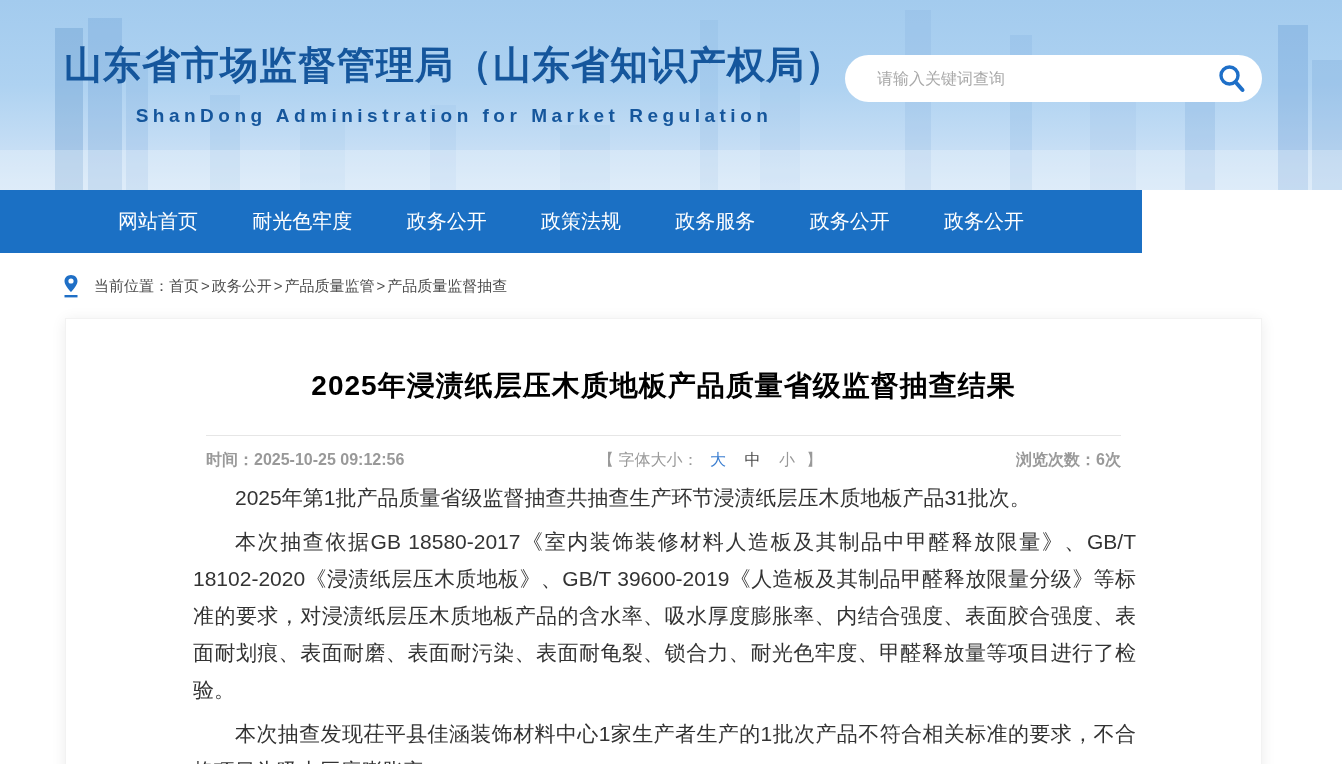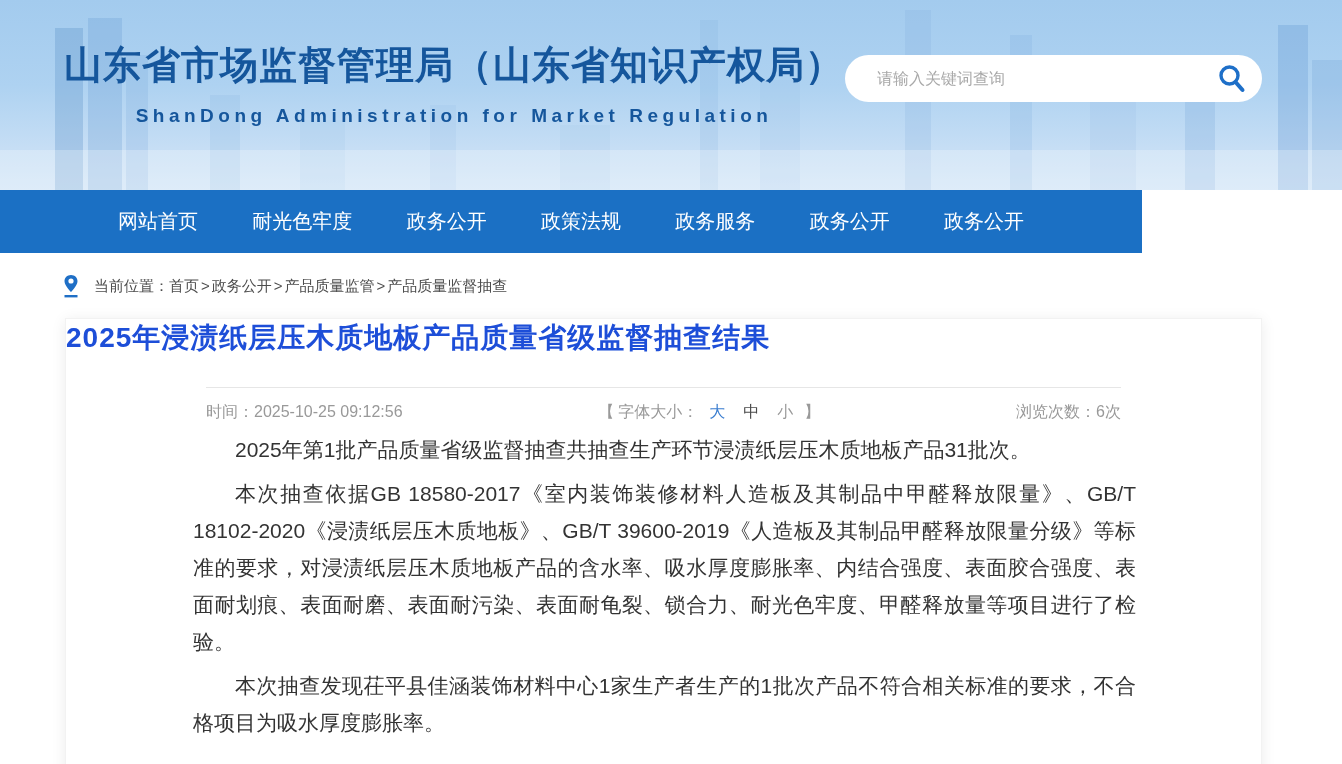--- a/index.html
+++ b/index.html
@@ -54,30 +54,30 @@
   .crumb { color: #4d4d4d; cursor: pointer; text-decoration: none; }
   .crumb-sep { color: #4d4d4d; margin: 0 2px; }
 
   
   .card {
     position: absolute; left: 65px; top: 318px; width: 1197px; height: 470px;
     background: #ffffff; border: 1px solid #f2f2f2;
     box-shadow: 0 2px 14px rgba(0,0,0,0.08);
   }
   .article-title {
-    font-size: 28px; font-weight: bold;
-    color: #1d4ed8; letter-spacing: 1px;
+    margin-top: 48px; text-align: center; font-size: 28px; font-weight: bold;
+    color: #000000; letter-spacing: 1px;
   }
   .meta-row {
     margin: 30px 140px 0 140px; border-top: 1px solid #e6e6e6;
     padding-top: 14px; display: flex; align-items: center; justify-content: space-between;
     font-size: 16px; color: #999999;
   }
-  .meta-left, .meta-right { white-space: nowrap; }
-  .meta-center { white-space: nowrap; font-family: Liberation Serif, serif; }
+  .meta-left, .meta-right { white-space: nowrap; font-weight: bold; }
+  .meta-center { white-space: nowrap; }
   .fs-btn { cursor: pointer; margin: 0 7px; }
   .fs-large { color: #3b7ed0; }
   .fs-medium { color: #4a4a4a; }
   .fs-small { color: #999999; }
 
   .article-body {
     margin: 8px 118px 0 120px; font-size: 21px; color: #333333;
     line-height: 37px; text-align: justify;
   }
   .article-body p { text-indent: 2em; margin: 7px; }

